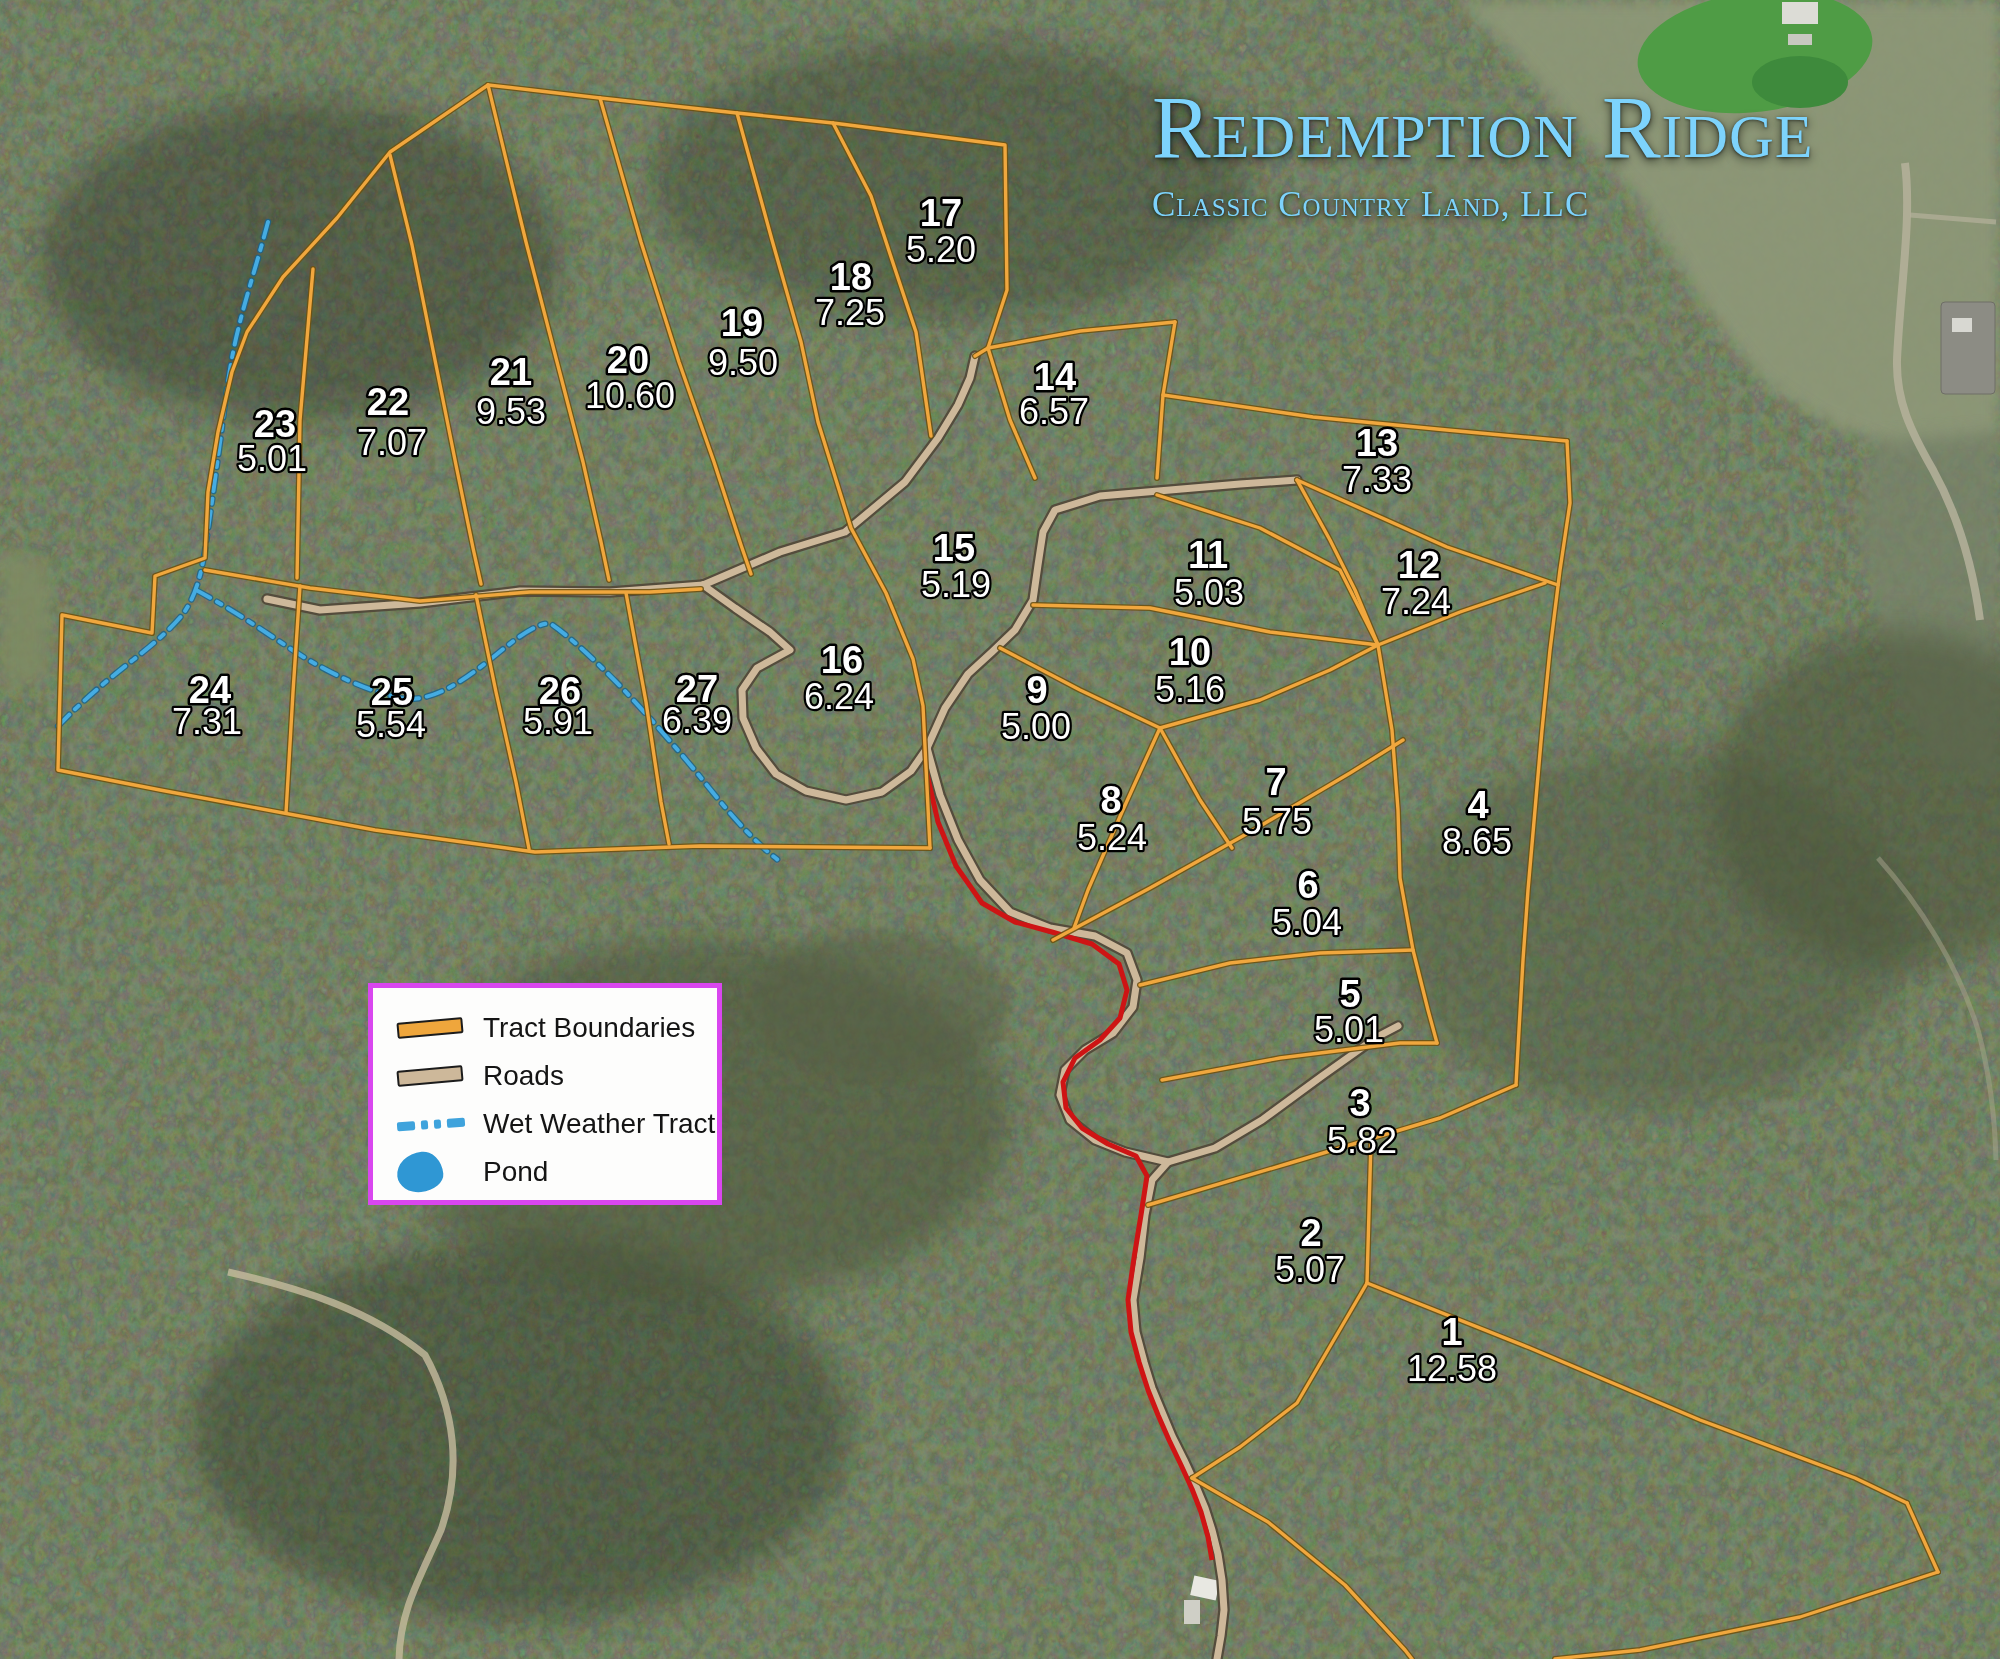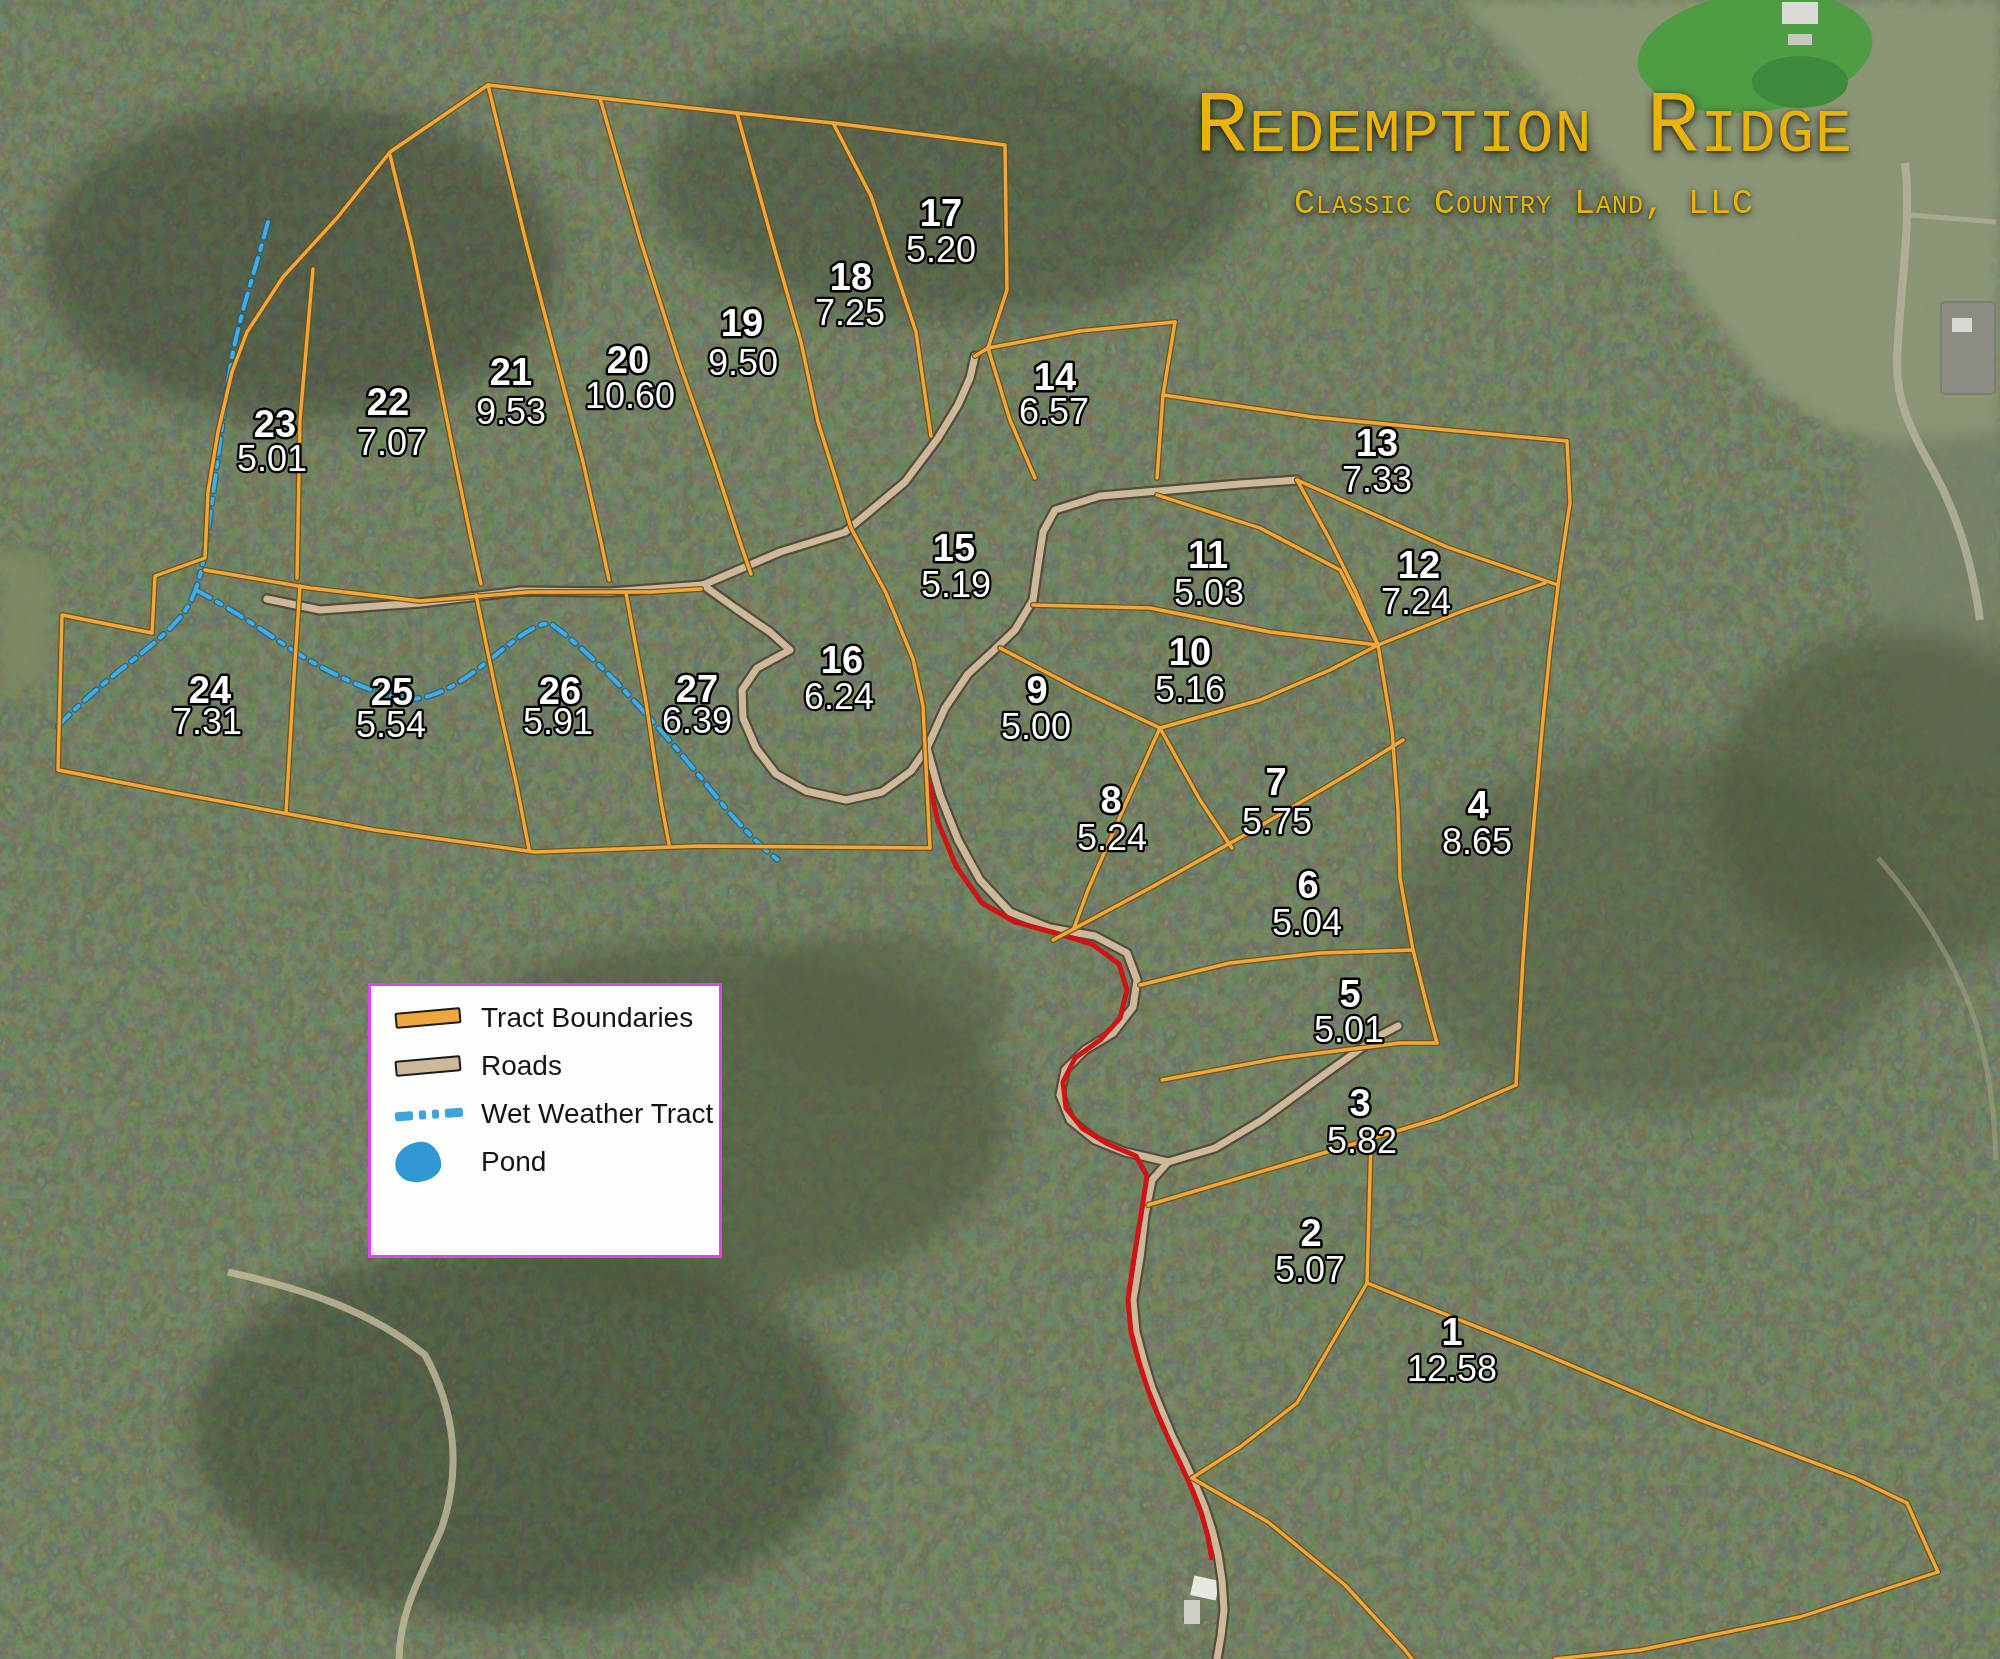--- a/index.html
+++ b/index.html
@@ -9,32 +9,32 @@
 
   
   .tnum{font-family:"Liberation Sans",sans-serif;font-weight:700;font-size:38px;
         fill:#ffffff;stroke:#000000;stroke-width:5px;paint-order:stroke;
         stroke-linejoin:round;text-anchor:middle;}
   .tval{font-family:"Liberation Sans",sans-serif;font-weight:400;font-size:36px;
         fill:#ffffff;stroke:#000000;stroke-width:4.5px;paint-order:stroke;
         stroke-linejoin:round;text-anchor:middle;}
 
   
-  .title-block{position:absolute;left:1152px;top:84px;width:744px;text-align:center;
-               color:#eab308;font-family:Liberation Mono, monospace;font-variant:small-caps;
+  .title-block{position:absolute;left:1152px;top:84px;width:744px;
+               color:#7dd3fc;font-family:Liberation Serif, serif;font-variant:small-caps;
                pointer-events:none;}
   .title-main{font-size:88px;line-height:1.0;letter-spacing:1px;
               text-shadow:0 3px 10px rgba(0,0,0,.65),0 1px 3px rgba(0,0,0,.55);}
   .title-sub{font-size:35px;line-height:1.0;margin-top:15px;letter-spacing:1px;
              text-shadow:0 2px 8px rgba(0,0,0,.65),0 1px 3px rgba(0,0,0,.55);}
 
   
-  .legend{position:absolute;left:368px;top:983px;width:354px;height:275px;
-          background:#FDFDFC;border:3px solid #d946ef;box-sizing:border-box;
-          padding:8px 0 0 24px;}
+  .legend{position:absolute;left:368px;top:983px;width:354px;height:222px;
+          background:#FDFDFC;border:5px solid #d946ef;box-sizing:border-box;
+          padding:16px 0 0 24px;}
   .lrow{display:flex;align-items:center;height:48px;}
   .lsw{width:86px;flex:0 0 86px;display:flex;align-items:center;}
   .llabel{font-size:28px;color:#141414;white-space:nowrap;}
   .sw-line{width:62px;height:12px;border:2px solid #1c1c1c;border-radius:2px;transform:rotate(-5deg);}
   .sw-tract{background:#EFA63C;}
   .sw-road{background:#CDB89A;}
   .sw-power{background:#CC1212;height:7px;}
   .sw-creek{display:flex;gap:6px;align-items:center;transform:rotate(-4deg);}
   .sw-creek span{display:block;height:9px;background:#3FA3DC;border-radius:2px;}
   .cs-a{width:18px;} .cs-b{width:7px;}

